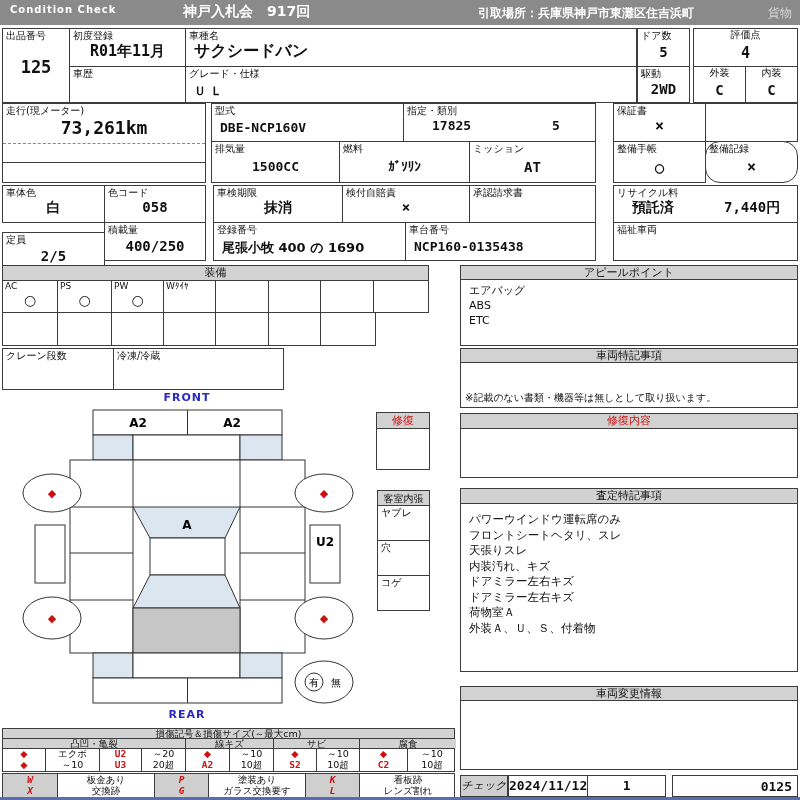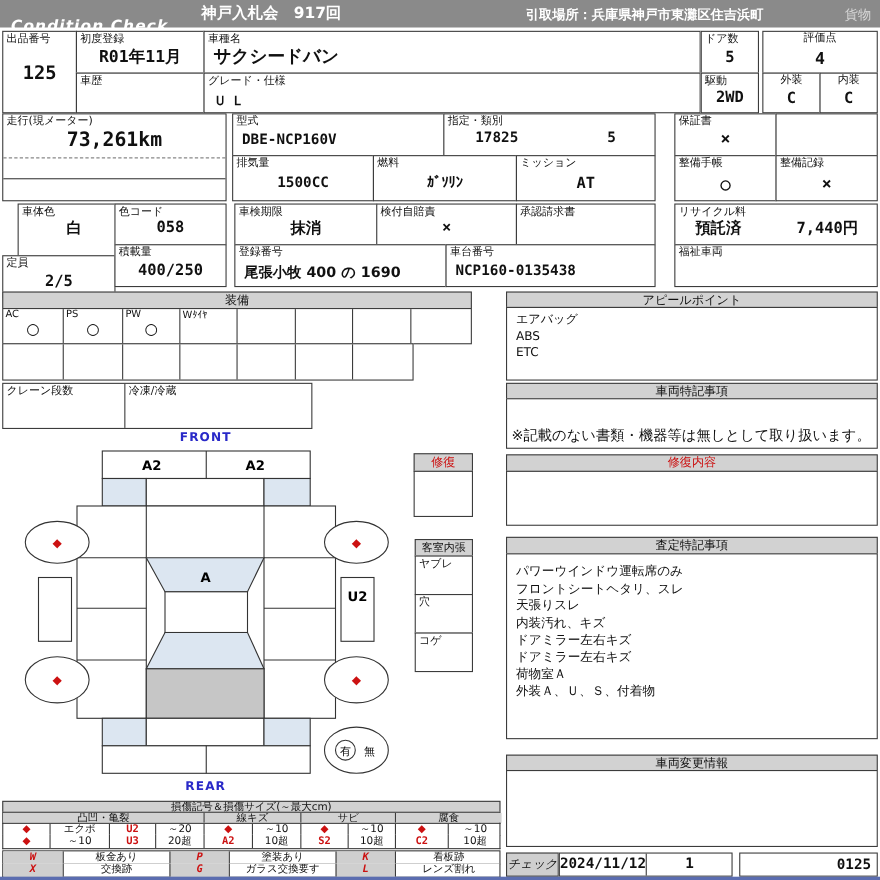--- a/index.html
+++ b/index.html
@@ -9,21 +9,21 @@
   .box{position:absolute;box-sizing:border-box;border:1px solid #3c3c3c;background:#fff;}
   .bar{position:absolute;box-sizing:border-box;border:1px solid #3c3c3c;background:#d2d2d2;text-align:center;font-size:11px;line-height:14px;}
   .lbl{font-size:10px;line-height:12px;padding:1px 3px;white-space:nowrap;}
   .lblc{font-size:10px;line-height:12px;text-align:center;white-space:nowrap;}
   .cv{position:absolute;left:0;right:0;text-align:center;font-weight:bold;
       font-family:"DejaVu Sans Mono","Liberation Mono",monospace;font-size:14px;white-space:nowrap;}
   .cvl{position:absolute;font-weight:bold;font-family:"DejaVu Sans Mono","Liberation Mono",monospace;
       font-size:13px;white-space:nowrap;}
   .jp{font-family:"DejaVu Sans","Liberation Sans",sans-serif;}
   .topbar{background:#8a8a8a;color:#fff;}
-  .brand{position:absolute;left:10px;top:16px;font-style:italic;font-weight:bold;font-size:14px;letter-spacing:1px;}
+  .brand{position:absolute;left:10px;top:4px;font-weight:bold;font-size:10px;letter-spacing:1px;}
   .auction{position:absolute;left:183px;top:3px;font-weight:bold;font-size:14px;}
   .pickup{position:absolute;left:478px;top:5px;font-weight:bold;font-size:12px;}
   .cat{position:absolute;right:8px;top:5px;font-size:12px;color:#d6d6d6;}
   .hline{position:absolute;left:0;right:0;height:0;}
   .dash{border-top:1px dashed #888;}
   .solid{border-top:1px solid #3c3c3c;}
   .frow{position:absolute;display:flex;box-sizing:border-box;border:1px solid #3c3c3c;background:#fff;}
   .frow>div{position:relative;box-sizing:border-box;border-left:1px solid #3c3c3c;flex:0 0 auto;}
   .frow>div:first-child{border-left:none;}
   .eq-l{position:absolute;left:2px;top:0;font-size:9px;}
@@ -35,21 +35,21 @@
   .lgray>div{background:#d2d2d2;}
   .red{color:#cc1111;}
   .redb{color:#cc1111;font-weight:bold;font-family:"DejaVu Sans Mono","Liberation Mono",monospace;}
   .gcell{background:#cfcfcf;color:#cc1111;font-weight:bold;font-style:italic;
          font-family:"DejaVu Sans Mono","Liberation Mono",monospace;}
   .panel-hdr{position:absolute;box-sizing:border-box;border:1px solid #3c3c3c;background:#d2d2d2;
              text-align:center;font-size:11px;line-height:14px;}
   .panel-bod{position:absolute;box-sizing:border-box;border:1px solid #3c3c3c;background:#fff;}
   .plines{padding:3px 8px;font-size:11px;line-height:15px;}
   .alines{padding:8px 8px;font-size:11.5px;line-height:15.5px;}
-  .note{position:absolute;left:4px;bottom:2px;font-size:13px;white-space:nowrap;}
+  .note{position:absolute;left:4px;bottom:2px;font-size:10px;white-space:nowrap;}
   .chk{font-style:italic;font-size:11px;line-height:20px;text-align:center;}
   .mono-b{font-weight:bold;font-family:"DejaVu Sans Mono","Liberation Mono",monospace;}
   svg text{font-family:"DejaVu Sans","Liberation Sans",sans-serif;}
   .blueline{position:absolute;left:0;top:797px;width:800px;height:3px;background:#5b6db0;}
 </style>
 </head>
 <body>
 
 <div class="sheet">
 
@@ -129,26 +129,26 @@
   </div>
   <div class="box" style="left:613px;top:103px;width:93px;height:39px;">
     <div class="lbl">保証書</div>
     <div class="cv" style="top:13px;font-size:15px;">×</div>
   </div>
   <div class="box" style="left:705px;top:103px;width:93px;height:39px;"></div>
   <div class="box" style="left:613px;top:141px;width:93px;height:42px;">
     <div class="lbl">整備手帳</div>
     <div class="cv" style="top:16px;font-size:16px;">○</div>
   </div>
-  <div class="box" style="left:705px;top:141px;width:93px;height:42px;">
+  <div class="box" style="left:705px;top:141px;width:93px;height:42px;border-radius:15px;">
     <div class="lbl">整備記録</div>
     <div class="cv" style="top:16px;font-size:15px;">×</div>
   </div>
 
-  <div class="box" style="left:16px;top:185px;width:103px;height:48px;">
+  <div class="box" style="left:2px;top:185px;width:103px;height:38px;">
     <div class="lbl">車体色</div>
     <div class="cv jp" style="top:13px;font-weight:bold;">白</div>
   </div>
   <div class="box" style="left:104px;top:185px;width:102px;height:38px;">
     <div class="lbl">色コード</div>
     <div class="cv" style="top:13px;">058</div>
   </div>
   <div class="box" style="left:2px;top:232px;width:103px;height:39px;">
     <div class="lbl">定員</div>
     <div class="cv" style="top:15px;">2/5</div>

